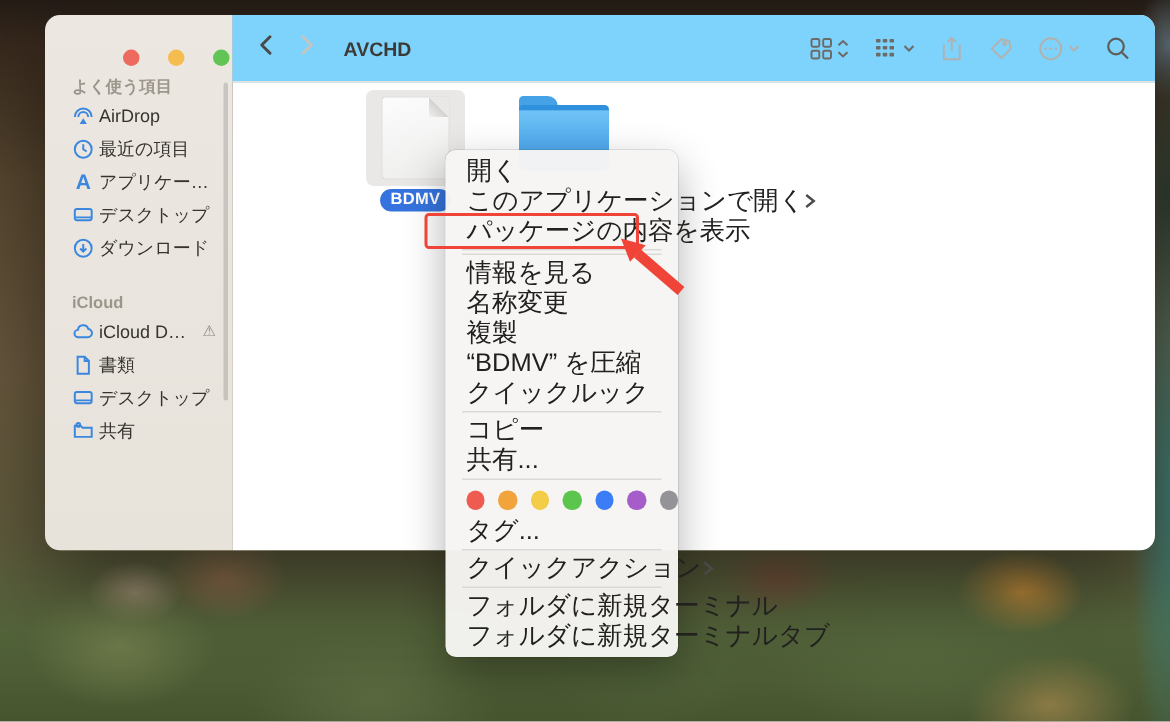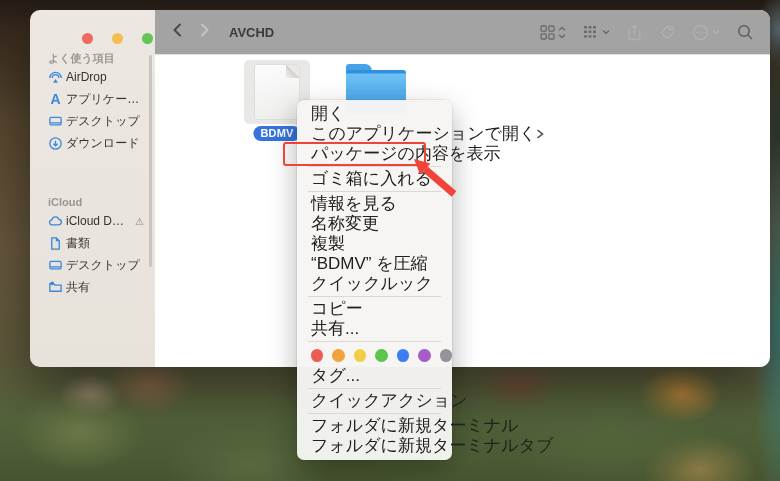--- a/index.html
+++ b/index.html
@@ -25,21 +25,21 @@
       radial-gradient(30px 50px  at 779px 30px, #5a6a72 0%, rgba(90,106,114,0) 75%),
       linear-gradient(180deg,#241c16 0px,#38291d 30px,#56462f 120px,#67573d 250px,#5e5a3c 360px,#53633a 420px,#47552f 481px);
   }
 
   
   .window { position:absolute; left:30px; top:10px; width:740px; height:357px;
     border-radius:10px; box-shadow:0 22px 55px rgba(0,0,0,.45); z-index:10; overflow:hidden; }
   .sidebar { position:absolute; left:0; top:0; width:125px; height:100%;
     background:linear-gradient(180deg,#ece7e1,#e7e2da); }
   .content-wrap { position:absolute; left:125px; right:0; top:0; bottom:0; background:#fff; }
-  .toolbar { position:absolute; left:0; right:0; top:0; height:45px; background:#a3a3a3;
+  .toolbar { position:absolute; left:0; right:0; top:0; height:45px; background:#7dd3fc;
     border-bottom:1px solid #e3e1de; display:flex; align-items:center; padding:0 16px; }
 
   .traffic { position:absolute; top:23px; left:52px; display:flex; gap:19px; }
   .traffic span { width:11px; height:11px; border-radius:50%; display:block; }
 
   
   .sb-sec { position:absolute; left:14px; right:7px; }
   .sb-head { font-size:11px; font-weight:bold; color:#9c958b; height:16px; line-height:16px; padding-left:4px; }
   .sb-item { height:22px; display:flex; align-items:center; gap:3px; padding-left:4px; border-radius:5px;
     font-size:12px; color:#363430; white-space:nowrap; overflow:hidden; }
@@ -115,20 +115,29 @@
             <svg viewBox="0 0 16 16" fill="none" stroke="currentColor" stroke-width="1.4">
               <path d="M4.5 8.5a3.5 3.5 0 0 1 7 0"></path>
               <path d="M2 8.5a6 6 0 0 1 12 0"></path>
               <path d="M8 9.5l2.6 4h-5.2z" fill="currentColor" stroke="none"></path>
             </svg>
           </span>
         <span>AirDrop</span>
       </div>
       <div class="sb-item">
         <span class="sb-ico">
+            <svg viewBox="0 0 16 16" fill="none" stroke="currentColor" stroke-width="1.4">
+              <circle cx="8" cy="8" r="6"></circle>
+              <path d="M8 4.5V8l2.4 1.6"></path>
+            </svg>
+          </span>
+        <span>最近の項目</span>
+      </div>
+      <div class="sb-item">
+        <span class="sb-ico">
             <span class="app-a">A</span>
           </span>
         <span>アプリケー…</span>
       </div>
       <div class="sb-item">
         <span class="sb-ico">
             <svg viewBox="0 0 16 16" fill="none" stroke="currentColor" stroke-width="1.4">
               <rect x="2" y="3.5" width="12" height="8" rx="1.5"></rect>
               <path d="M2.5 9.5h11"></path>
             </svg>
@@ -289,23 +298,20 @@
       <span class="chev">
         <svg viewBox="0 0 8 10" fill="none" stroke="#4c4a48" stroke-width="1.6">
           <path d="M1.5 1 6.5 5 1.5 9"></path>
         </svg>
       </span>
     </div>
   <div class="mi">
       <span>パッケージの内容を表示</span>
     </div>
   <div class="sep"></div>
-  <div class="mi">
-      <span>ゴミ箱に入れる</span>
-    </div>
   <div class="sep"></div>
   <div class="mi">
       <span>情報を見る</span>
     </div>
   <div class="mi">
       <span>名称変更</span>
     </div>
   <div class="mi">
       <span>複製</span>
     </div>

